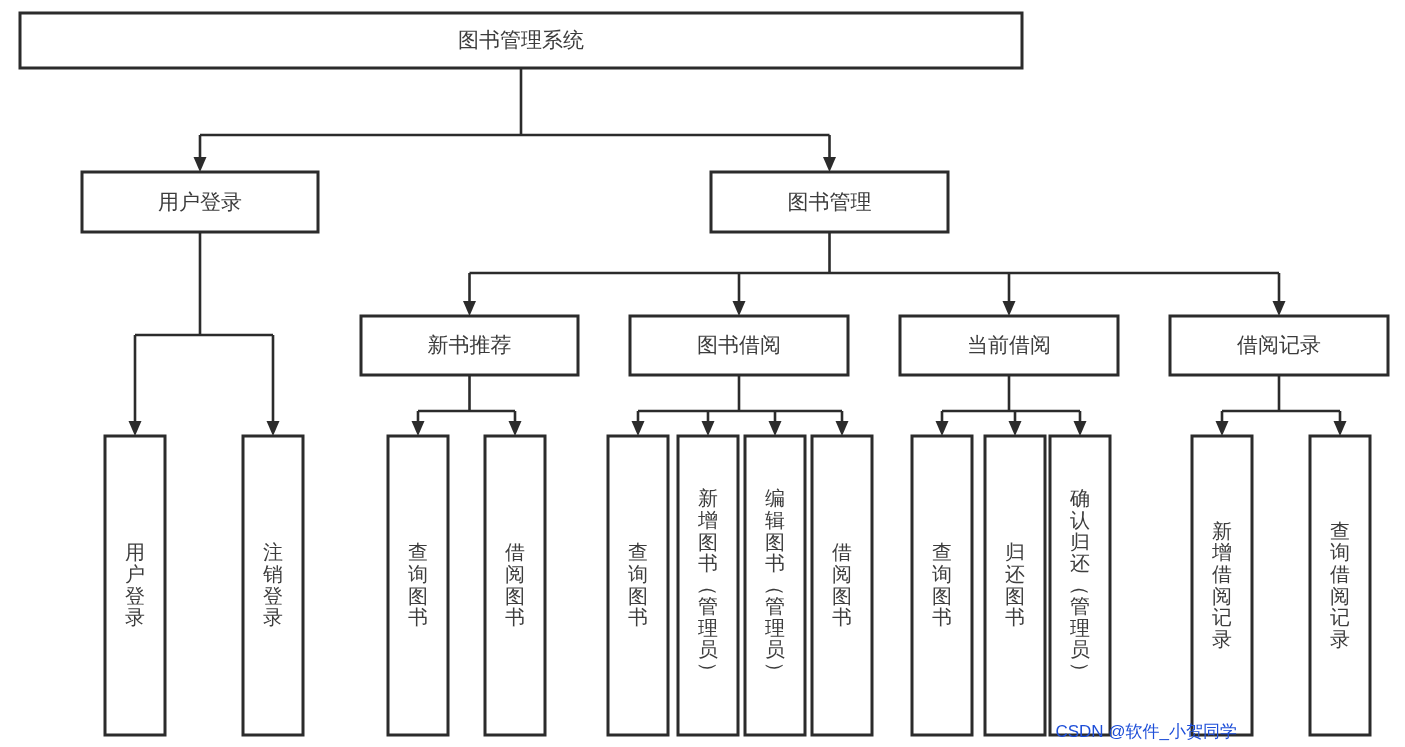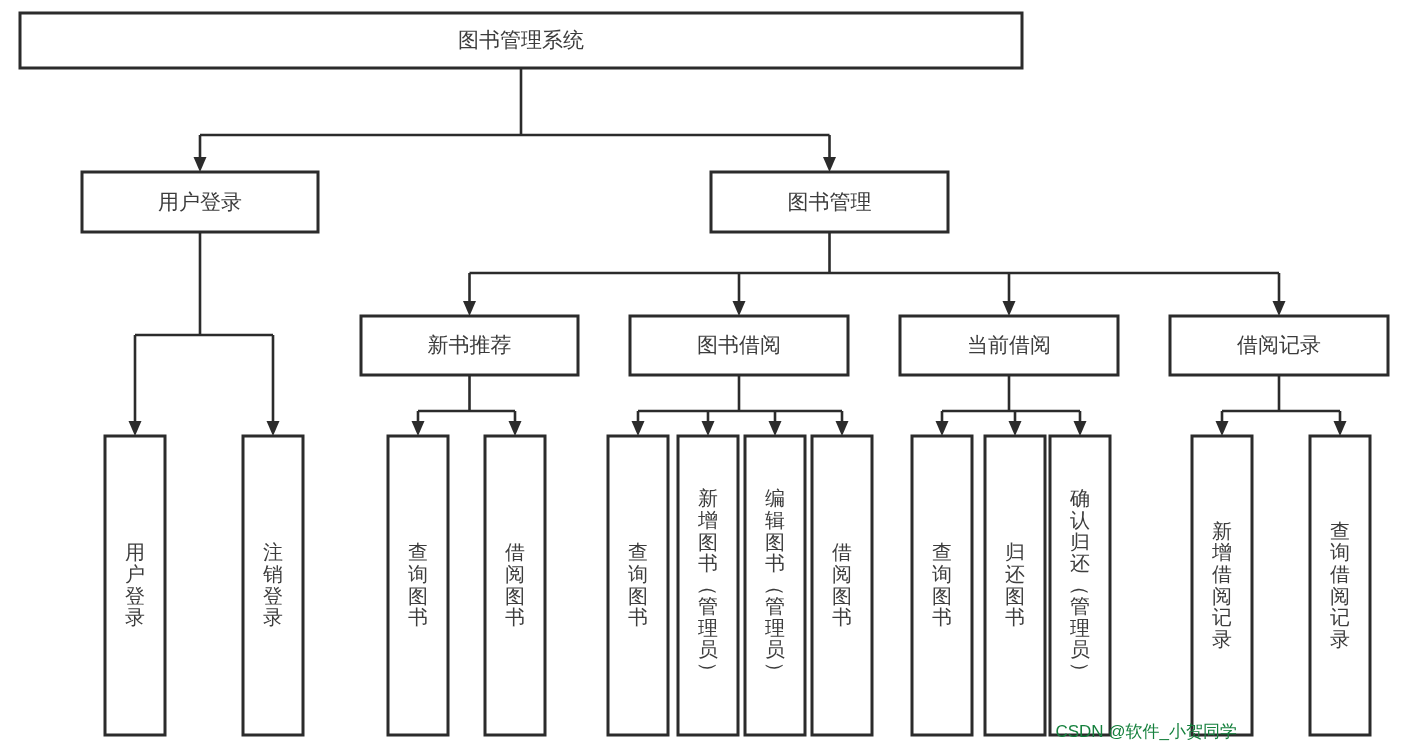--- a/index.html
+++ b/index.html
@@ -64,21 +64,21 @@
   }
   .leaf-label span {
     display: block;
     height: 1.08em;
   }
   .watermark {
     position: absolute;
     right: 8px;
     bottom: 4px;
     font-size: 17px;
-    color: #15803d;
+    color: #1d4ed8;
     font-family: "Liberation Sans", "DejaVu Sans", sans-serif;
     white-space: nowrap;
     pointer-events: none;
   }
 </style>
 </head>
 <body>
 
 <div id="diagram-root">
 

